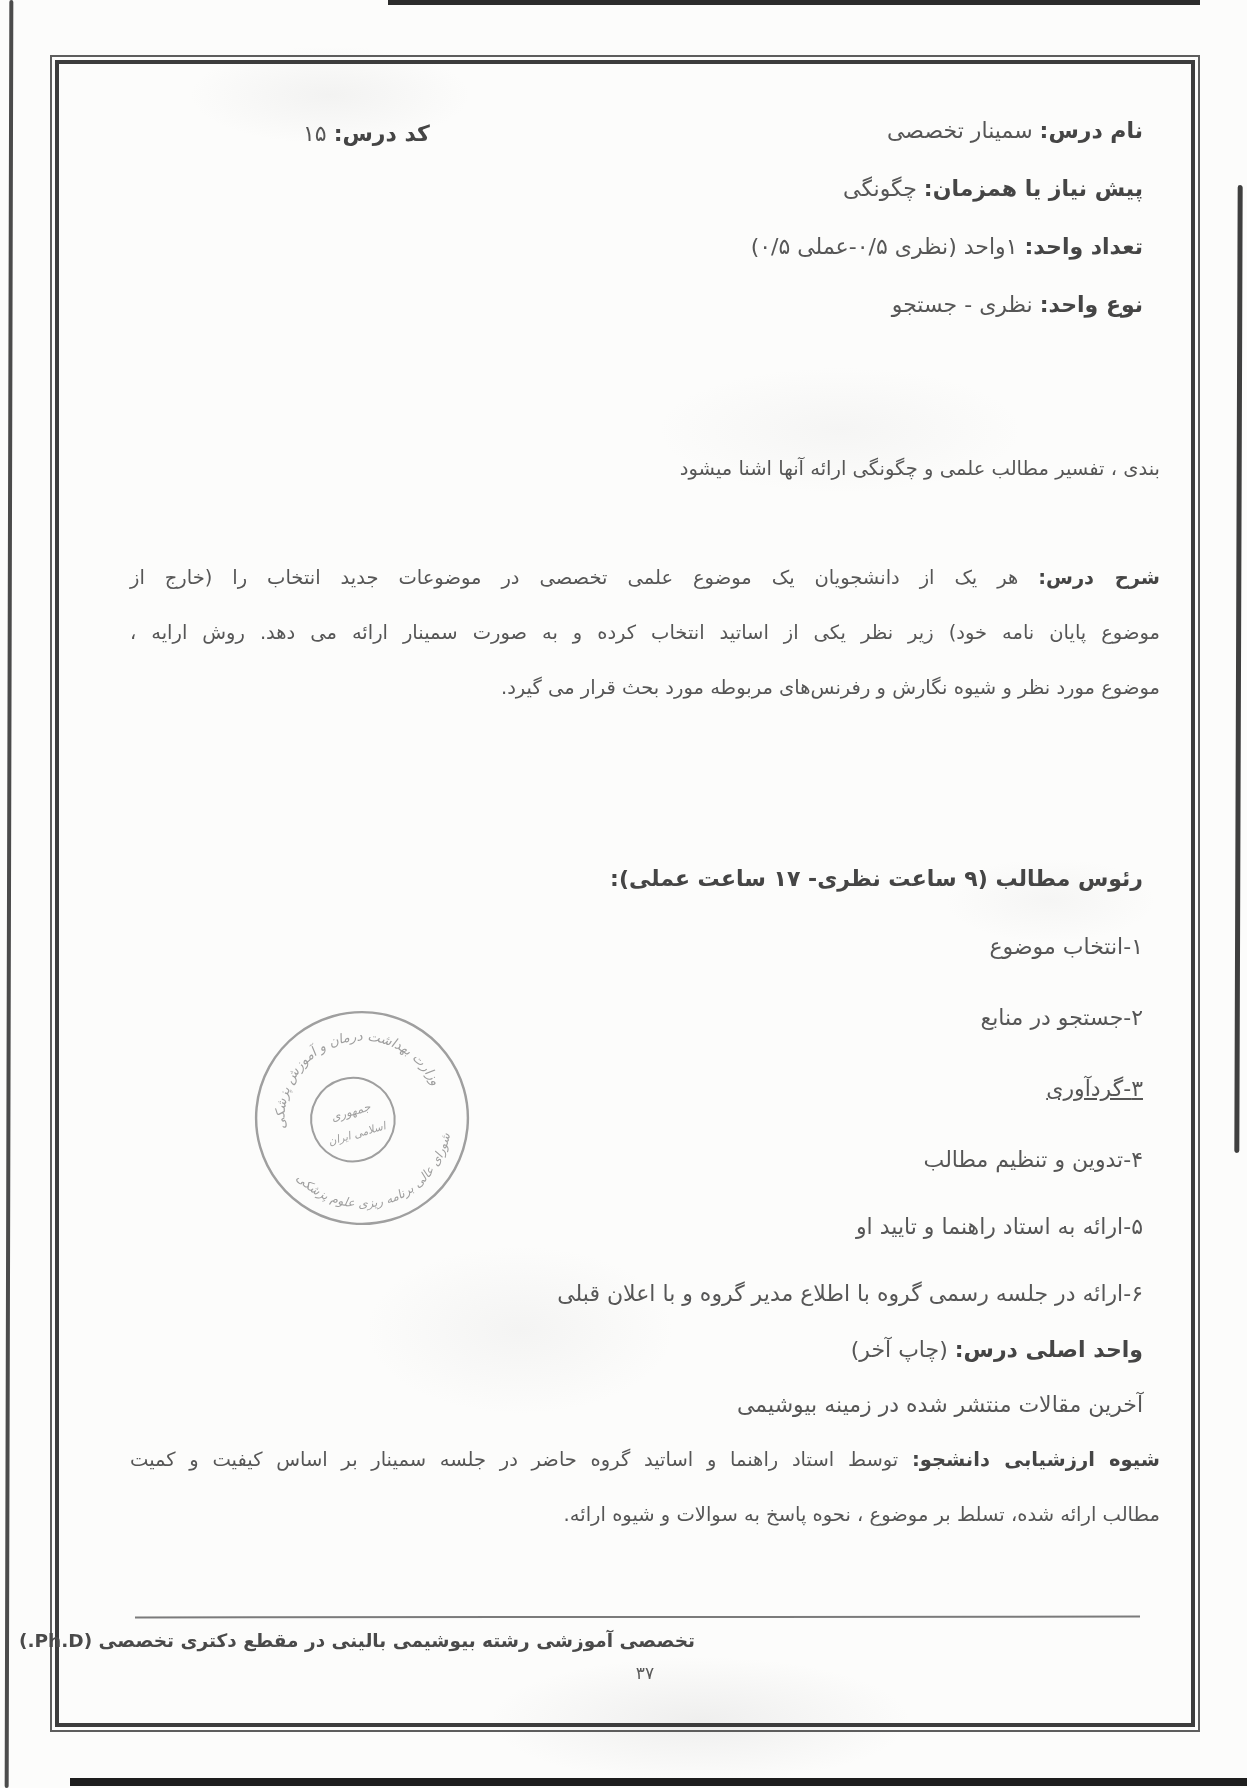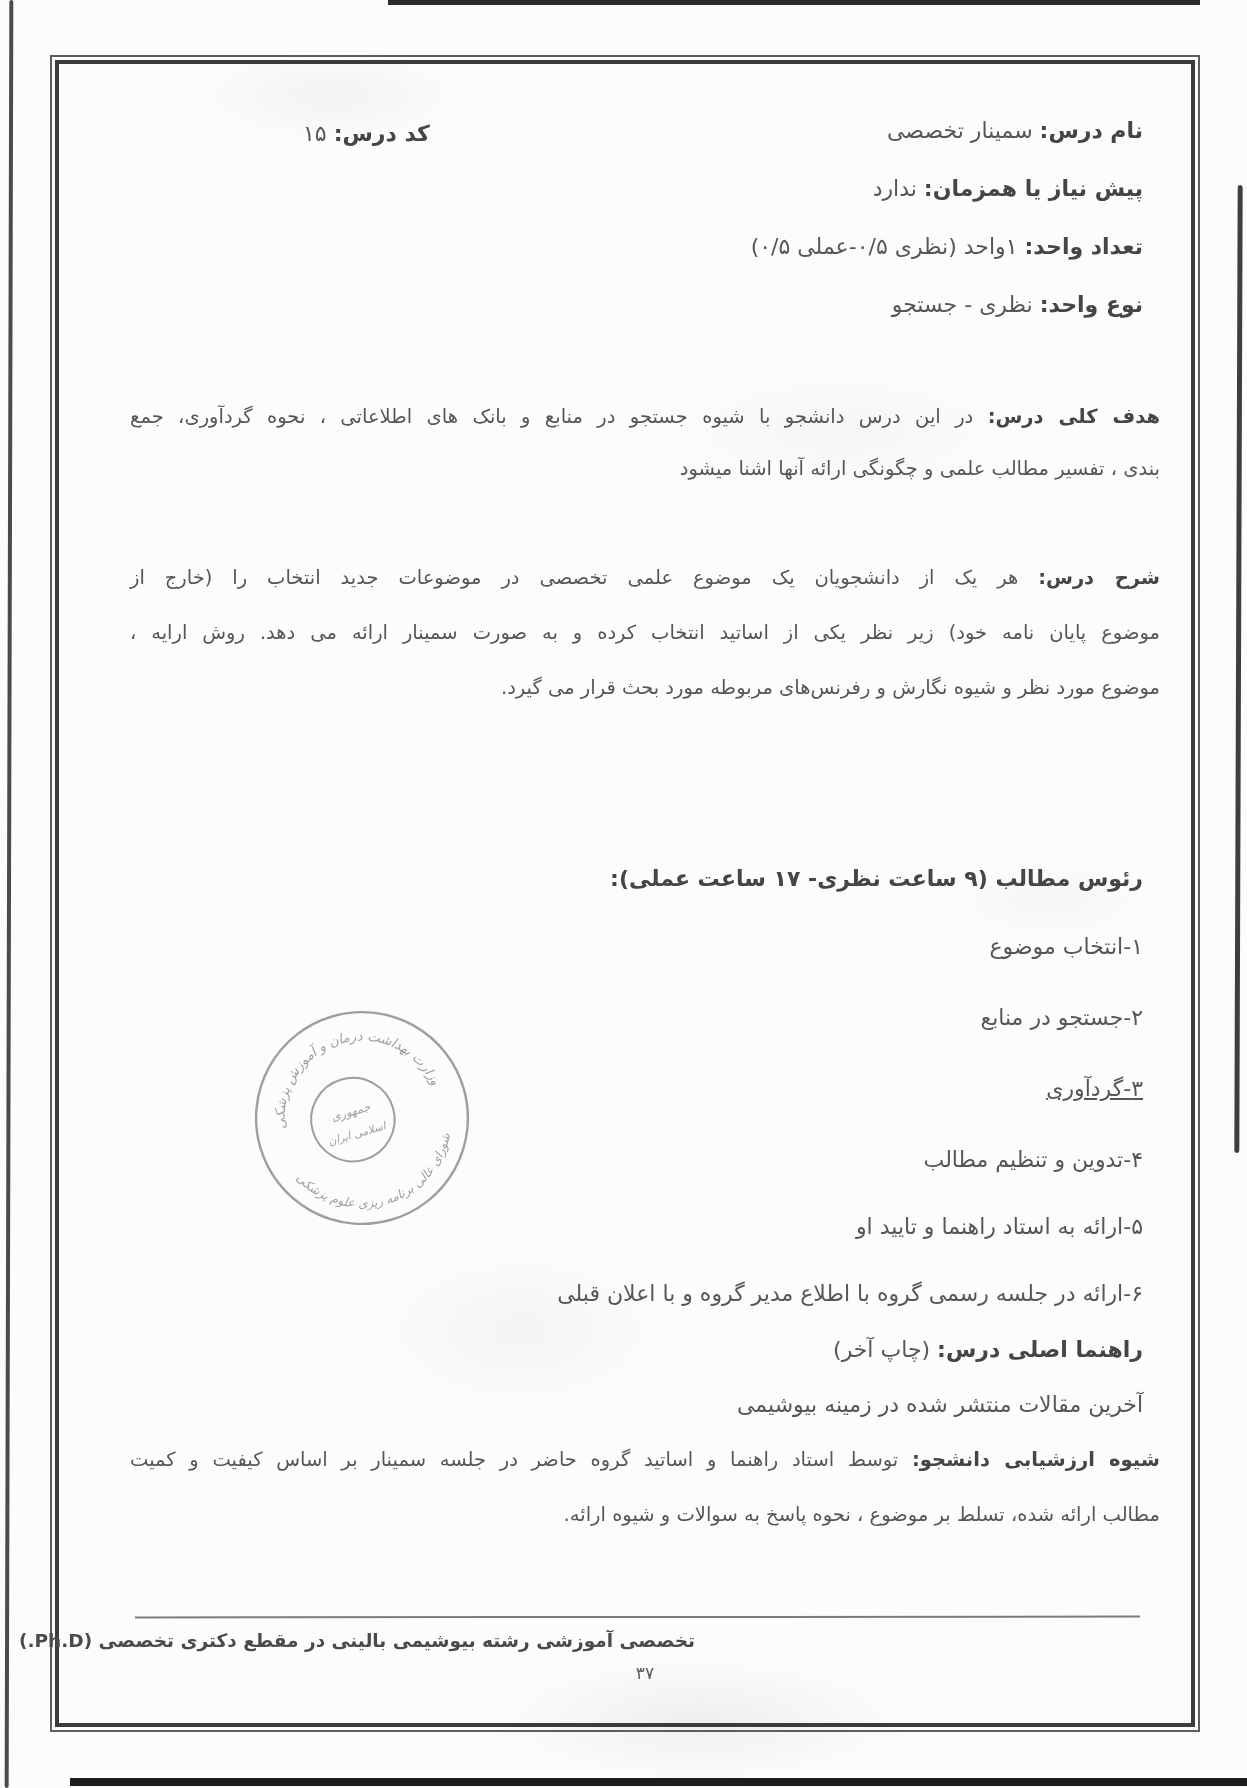--- a/index.html
+++ b/index.html
@@ -57,37 +57,33 @@
     <span class="lbl">نام درس:</span>
     <span>سمینار تخصصی</span>
   </div>
   <div class="tline" style="top:121px;left:303px;">
     <span class="lbl">کد درس:</span>
     <span>۱۵</span>
   </div>
 
   <div class="tline r" style="top:176px;">
     <span class="lbl">پیش نیاز یا همزمان:</span>
-    <span>ندارد</span>
+    <span>چگونگی</span>
   </div>
 
   <div class="tline r" style="top:234px;">
     <span class="lbl">تعداد واحد:</span>
     <span>۱واحد (نظری ۰/۵-عملی ۰/۵)</span>
   </div>
 
   <div class="tline r" style="top:292px;">
     <span class="lbl">نوع واحد:</span>
     <span>نظری - جستجو</span>
   </div>
 
-  <div class="pline just" style="top:405px;">
-    <span class="lbl">هدف کلی درس:</span>
-    <span>در این درس دانشجو با  شیوه جستجو در منابع و بانک های اطلاعاتی ، نحوه گردآوری، جمع</span>
-  </div>
   <div class="pline endline" style="top:457px;">
     <span>بندی ، تفسیر مطالب علمی و چگونگی ارائه آنها اشنا میشود</span>
   </div>
 
   <div class="pline just" style="top:566px;">
     <span class="lbl">شرح درس:</span>
     <span>هر یک از دانشجویان یک موضوع علمی تخصصی در موضوعات جدید انتخاب را (خارج از</span>
   </div>
   <div class="pline just" style="top:621px;">
     <span>موضوع پایان نامه خود) زیر نظر یکی از اساتید انتخاب کرده و به صورت سمینار ارائه می دهد. روش ارایه ،</span>
@@ -100,21 +96,21 @@
     <span class="lbl">رئوس مطالب</span><span class="lbl"> (۹ ساعت نظری- ۱۷ ساعت عملی):</span>
   </div>
   <div class="tline r" style="top:934px;">۱-انتخاب موضوع</div>
   <div class="tline r" style="top:1005px;">۲-جستجو در منابع</div>
   <div class="tline r" style="top:1076px;text-decoration:underline;">۳-گردآوری</div>
   <div class="tline r" style="top:1147px;">۴-تدوین و تنظیم مطالب</div>
   <div class="tline r" style="top:1214px;">۵-ارائه به استاد راهنما و تایید او</div>
   <div class="tline r" style="top:1281px;">۶-ارائه در جلسه رسمی گروه با اطلاع مدیر گروه و با اعلان قبلی</div>
 
   <div class="tline r" style="top:1337px;">
-    <span class="lbl">راهنما اصلی درس:</span>
+    <span class="lbl">واحد اصلی درس:</span>
     <span>(چاپ آخر)</span>
   </div>
   <div class="tline r" style="top:1392px;">آخرین مقالات منتشر شده در زمینه بیوشیمی</div>
 
   <div class="pline just" style="top:1448px;">
     <span class="lbl">شیوه ارزشیابی دانشجو:</span>
     <span>توسط استاد راهنما و اساتید گروه حاضر در جلسه سمینار بر اساس کیفیت و کمیت</span>
   </div>
   <div class="pline endline" style="top:1503px;">
     <span>مطالب ارائه شده، تسلط بر موضوع ، نحوه پاسخ به سوالات و شیوه ارائه.</span>

